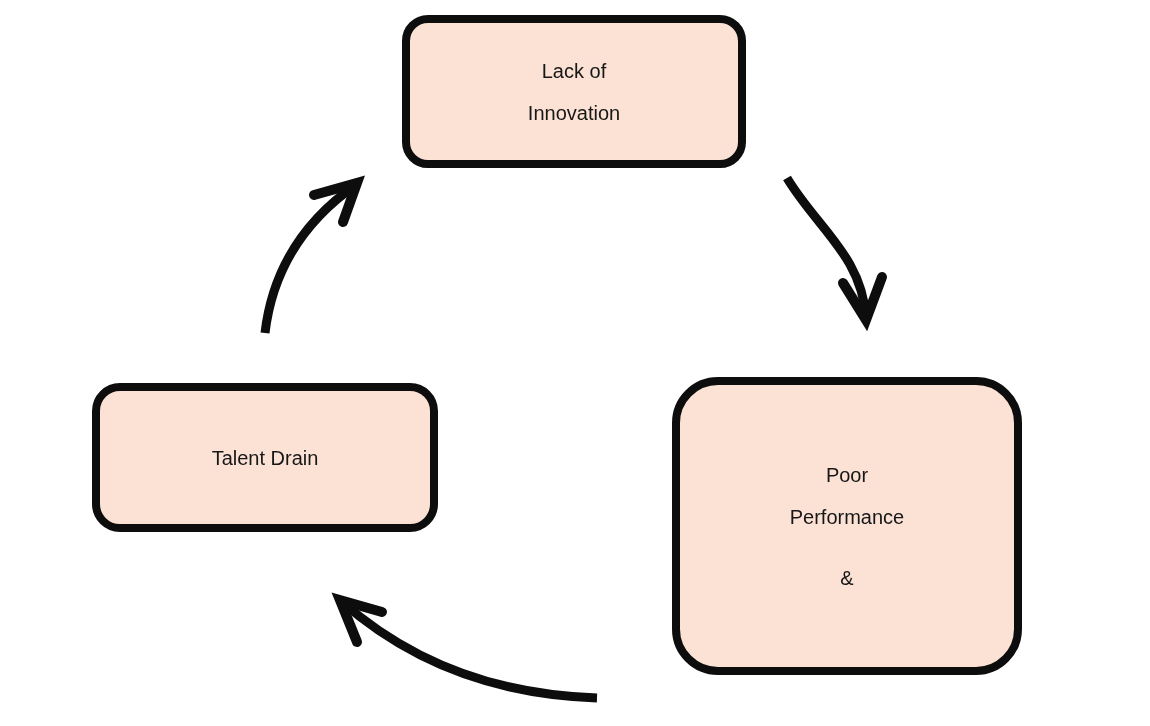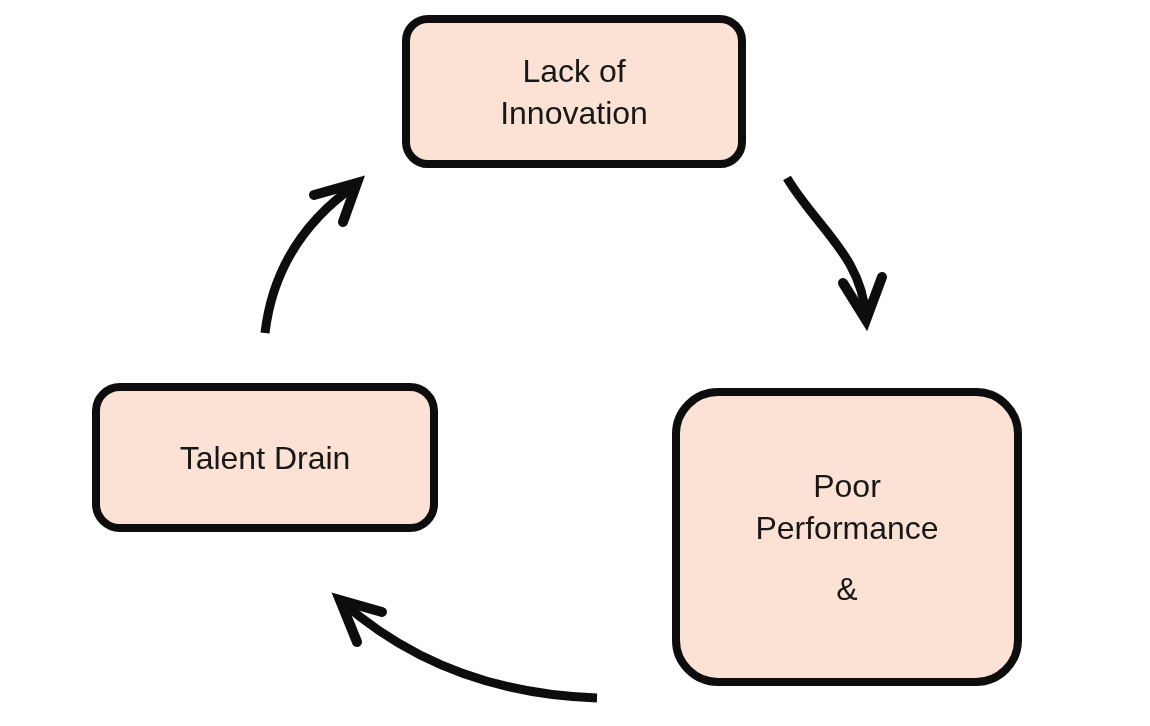--- a/index.html
+++ b/index.html
@@ -14,25 +14,25 @@
   .canvas{
     position:relative;width:1150px;height:726px;background:var(--background);
     font-family:"Liberation Sans","DejaVu Sans",sans-serif;color:var(--text);
   }
   .arrows{position:absolute;left:0;top:0;width:1150px;height:726px;}
   .arrow-curve{fill:none;stroke:var(--arrow);stroke-width:9;stroke-linecap:butt;}
   .arrow-head{fill:none;stroke:var(--arrow);stroke-width:10;stroke-linecap:round;stroke-linejoin:miter;stroke-miterlimit:6;}
   .node{
     position:absolute;background:var(--node-fill);border:8px solid var(--node-border);
     display:flex;flex-direction:column;align-items:center;justify-content:center;
-    text-align:center;font-size:32px;line-height:42px;
+    text-align:center;font-size:20px;line-height:42px;
   }
   .node .para{white-space:pre-line;}
   .node-innovation{left:402px;top:15px;width:344px;height:153px;border-radius:26px;}
-  .node-poor{left:672px;top:388px;width:350px;height:298px;border-radius:46px;gap:19px;}
+  .node-poor{left:672px;top:377px;width:350px;height:298px;border-radius:46px;gap:19px;}
   .node-talent{left:92px;top:383px;width:346px;height:149px;border-radius:28px;}
 </style>
 </head>
 <body>
 
 <div class="canvas">
 
   <svg class="arrows" viewBox="0 0 1150 726">
     <g>
       <path class="arrow-curve" d="M 787 178 C 817 228 862 256 866 318"></path>

